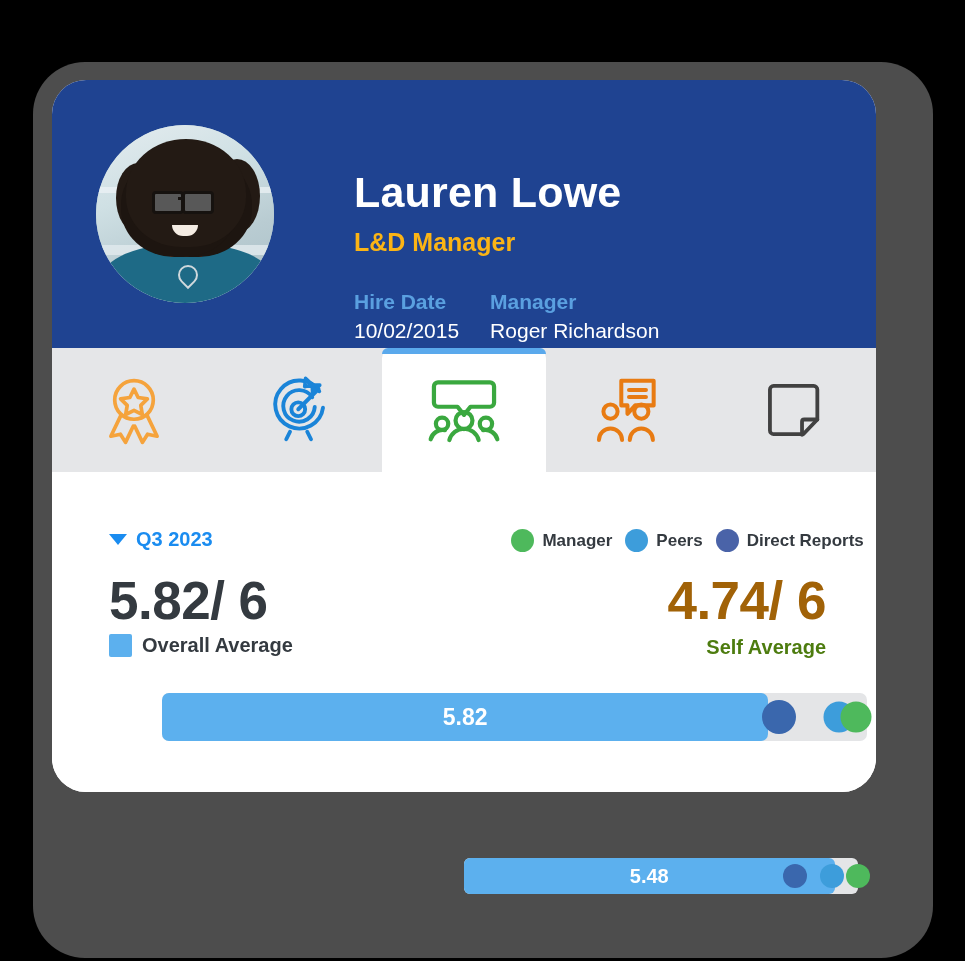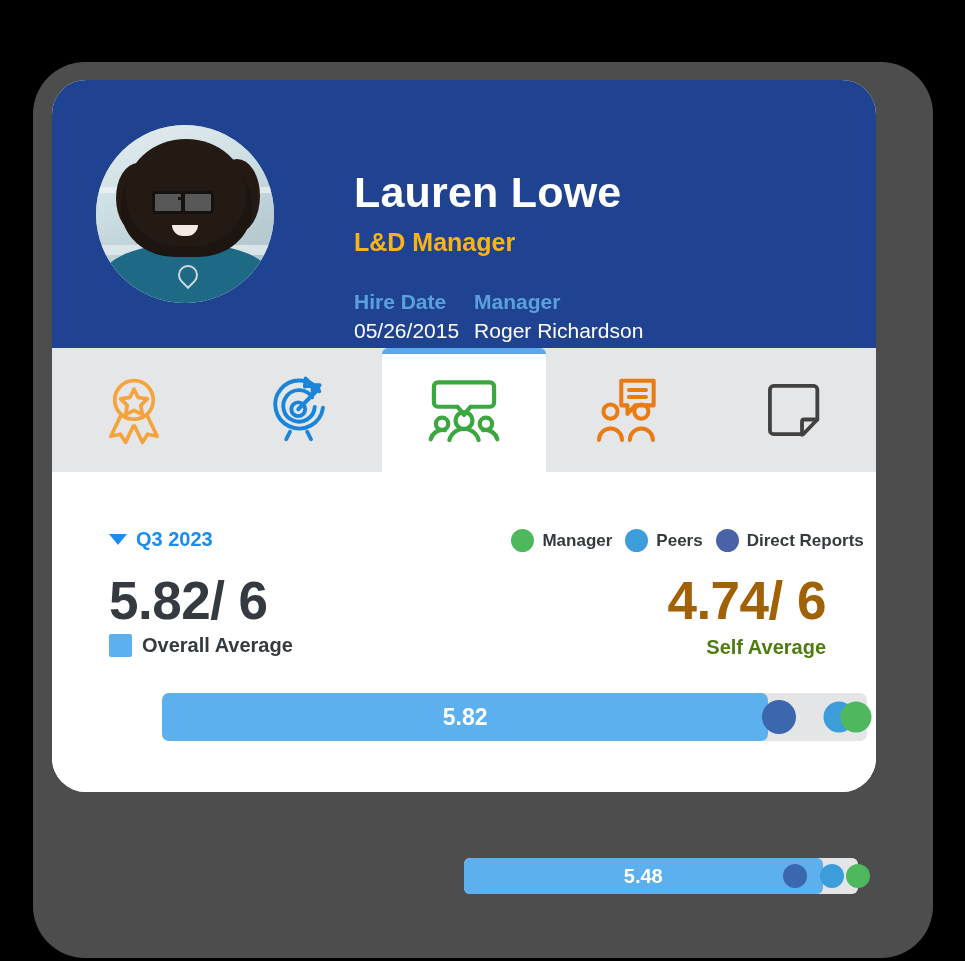--- a/index.html
+++ b/index.html
@@ -44,21 +44,21 @@
   .avatar .bridge{position:absolute;left:82px;top:72px;width:6px;height:3px;background:#16120f;}
   .avatar .smile{position:absolute;left:76px;top:100px;width:26px;height:11px;border-radius:0 0 14px 14px;background:#f4ece3;}
   .avatar .body{
     position:absolute;left:6px;top:118px;width:170px;height:70px;border-radius:54% 54% 0 0;background:#1e6a86;
   }
   .avatar .neck{position:absolute;left:74px;top:110px;width:32px;height:22px;background:#8a5c3b;}
   .avatar .necklace{position:absolute;left:82px;top:140px;width:16px;height:16px;border:2px solid #cfd8dc;border-radius:50% 50% 50% 0;transform:rotate(-45deg);}
 
   .name{position:absolute;left:302px;top:88px;font-size:43px;font-weight:700;color:#fff;letter-spacing:.2px;}
   .role{position:absolute;left:302px;top:148px;font-size:25px;font-weight:700;color:#fbb415;}
-  .meta{position:absolute;left:302px;top:208px;display:flex;gap:15px;}
+  .meta{position:absolute;left:302px;top:208px;display:flex;gap:31px;}
   .meta-col .meta-label{font-size:21px;font-weight:700;color:#5aa0e0;line-height:28px;}
   .meta-col .meta-value{font-size:21px;font-weight:500;color:#ffffff;line-height:30px;}
 
   
   .tabbar{position:absolute;left:0;top:268px;width:824px;height:124px;background:#e5e6e8;display:flex;}
   .tab{flex:1;display:flex;align-items:center;justify-content:center;position:relative;}
   .tab.active{background:#fff;border-radius:10px 10px 0 0;box-shadow:0 0 0 0 transparent;}
   .tab.active:before{
     content:"";position:absolute;left:0;right:0;top:0;height:6px;background:#5aa9ec;border-radius:10px 10px 0 0;
   }
@@ -144,21 +144,21 @@
           <div class="glass glassR"></div>
           <div class="bridge"></div>
         <div class="smile"></div>
         <div class="necklace"></div>
       </div>
       <div class="name">Lauren Lowe</div>
       <div class="role">L&amp;D Manager</div>
       <div class="meta">
         <div class="meta-col">
           <div class="meta-label">Hire Date</div>
-          <div class="meta-value">05/26/2015</div>
+          <div class="meta-value">10/02/2015</div>
         </div>
         <div class="meta-col">
           <div class="meta-label">Manager</div>
           <div class="meta-value">Roger Richardson</div>
         </div>
       </div>
     </div>
 
     <div class="tabbar">
       <div class="tab">
@@ -277,21 +277,21 @@
           <span class="head"></span><span class="stem"></span>
         </span>
       </div>
 
     </div>
   </div>
 
 
   <div class="pbar-wrap">
     <div class="pbar-track"></div>
-    <div class="pbar-fill" id="pp-fill" style="width: 91%;">
+    <div class="pbar-fill" id="pp-fill" style="width: 91%; padding-left: 12px;">
       <span class="val">5.48</span>
     </div>
     <span class="pmarker" id="pp-m0" style="left: 84%; background: rgb(58, 103, 173);"></span>
     <span class="pmarker" id="pp-m1" style="left: 93.5%; background: rgb(61, 157, 219);"></span>
     <span class="pmarker" id="pp-m2" style="left: 100%; background: rgb(78, 185, 92);"></span>
     <span class="pselfpin" id="pp-self" style="left: 99%;">
       <span class="head"></span><span class="stem"></span>
     </span>
   </div>
 </div>

